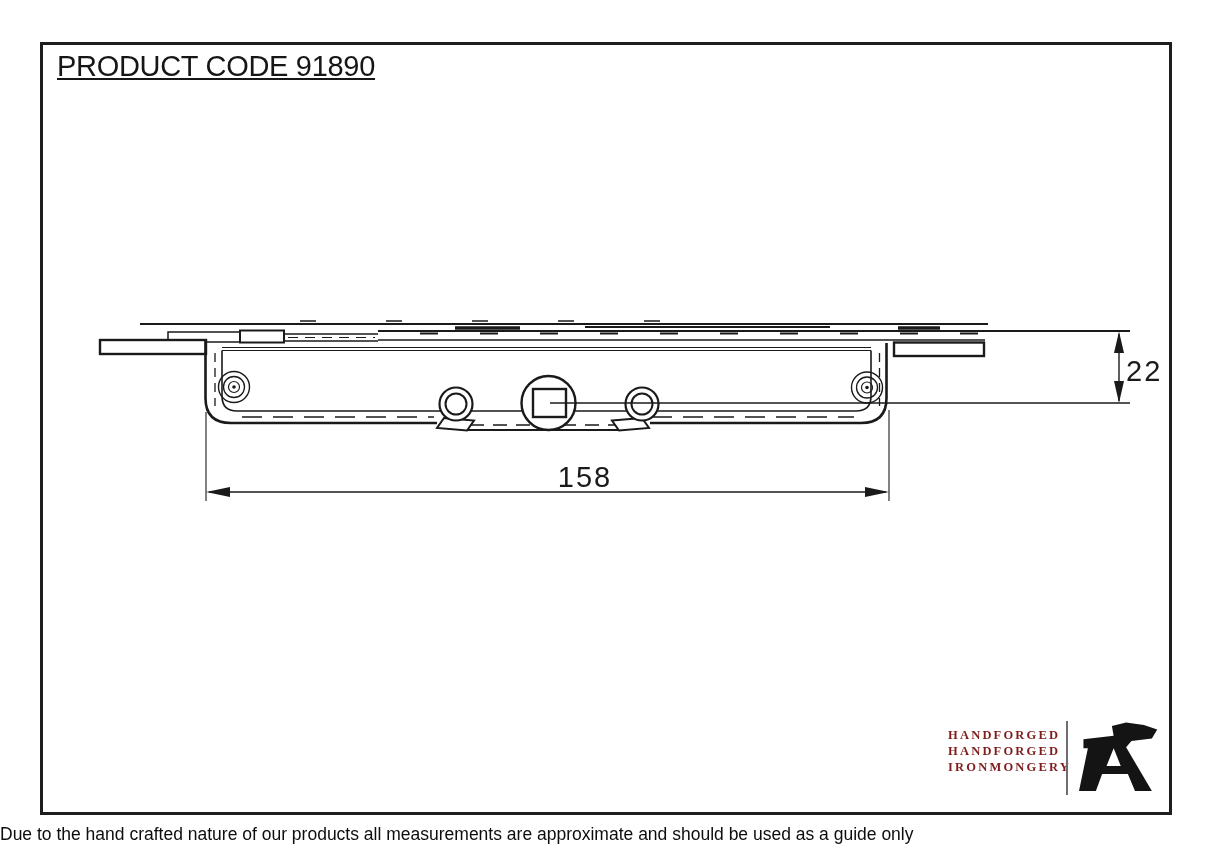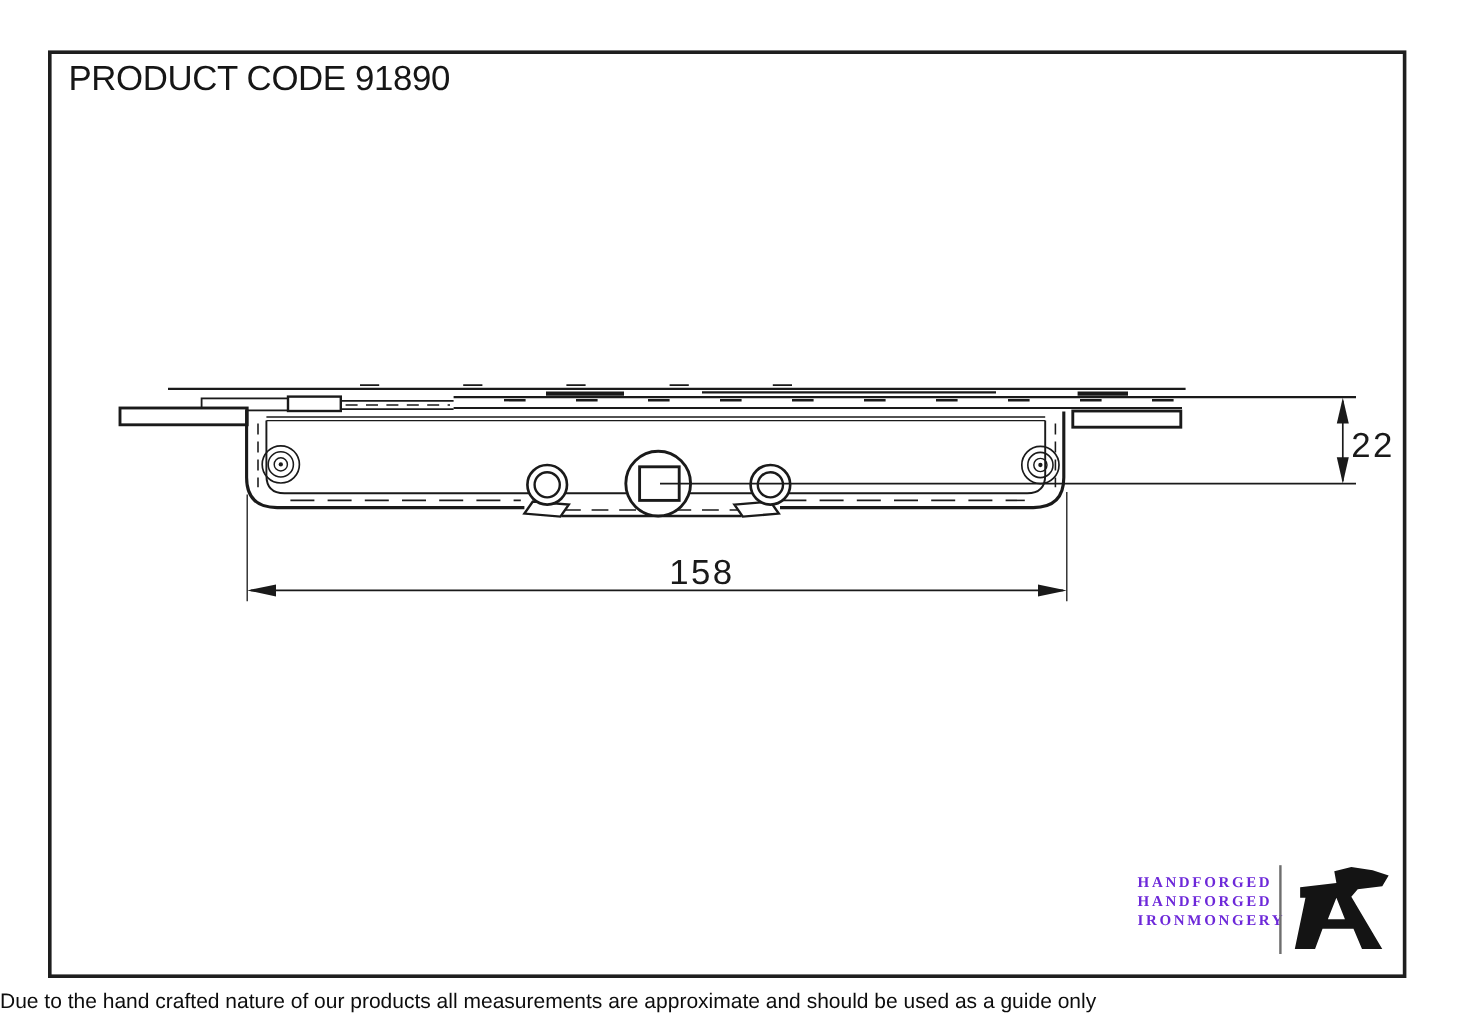--- a/index.html
+++ b/index.html
@@ -20,20 +20,21 @@
     background: #ffffff;
   }
   .title {
     position: absolute;
     left: 57px; top: 50px;
     font-size: 29px;
     font-weight: 500;
     letter-spacing: -0.3px;
     color: #161616;
     white-space: nowrap;
+    text-decoration: underline;
   }
   .drawing {
     position: absolute;
     left: 0; top: 0;
     width: 1214px; height: 860px;
   }
   .dim-label {
     font-family: "Liberation Sans", sans-serif;
     font-size: 29px;
     letter-spacing: 2px;
@@ -45,21 +46,21 @@
     width: 220px; height: 86px;
   }
   .logo-text {
     position: absolute;
     left: 0; top: 11px;
     font-family: "Liberation Serif", serif;
     font-weight: 700;
     font-size: 12.5px;
     line-height: 16px;
     letter-spacing: 2.2px;
-    color: #6d28d9;
+    color: #7f1d1d;
     white-space: nowrap;
   }
   .logo-divider {
     position: absolute;
     left: 118px; top: 5px;
     width: 2px; height: 74px;
     background: #6e6e6e;
   }
   .anvil {
     position: absolute;

